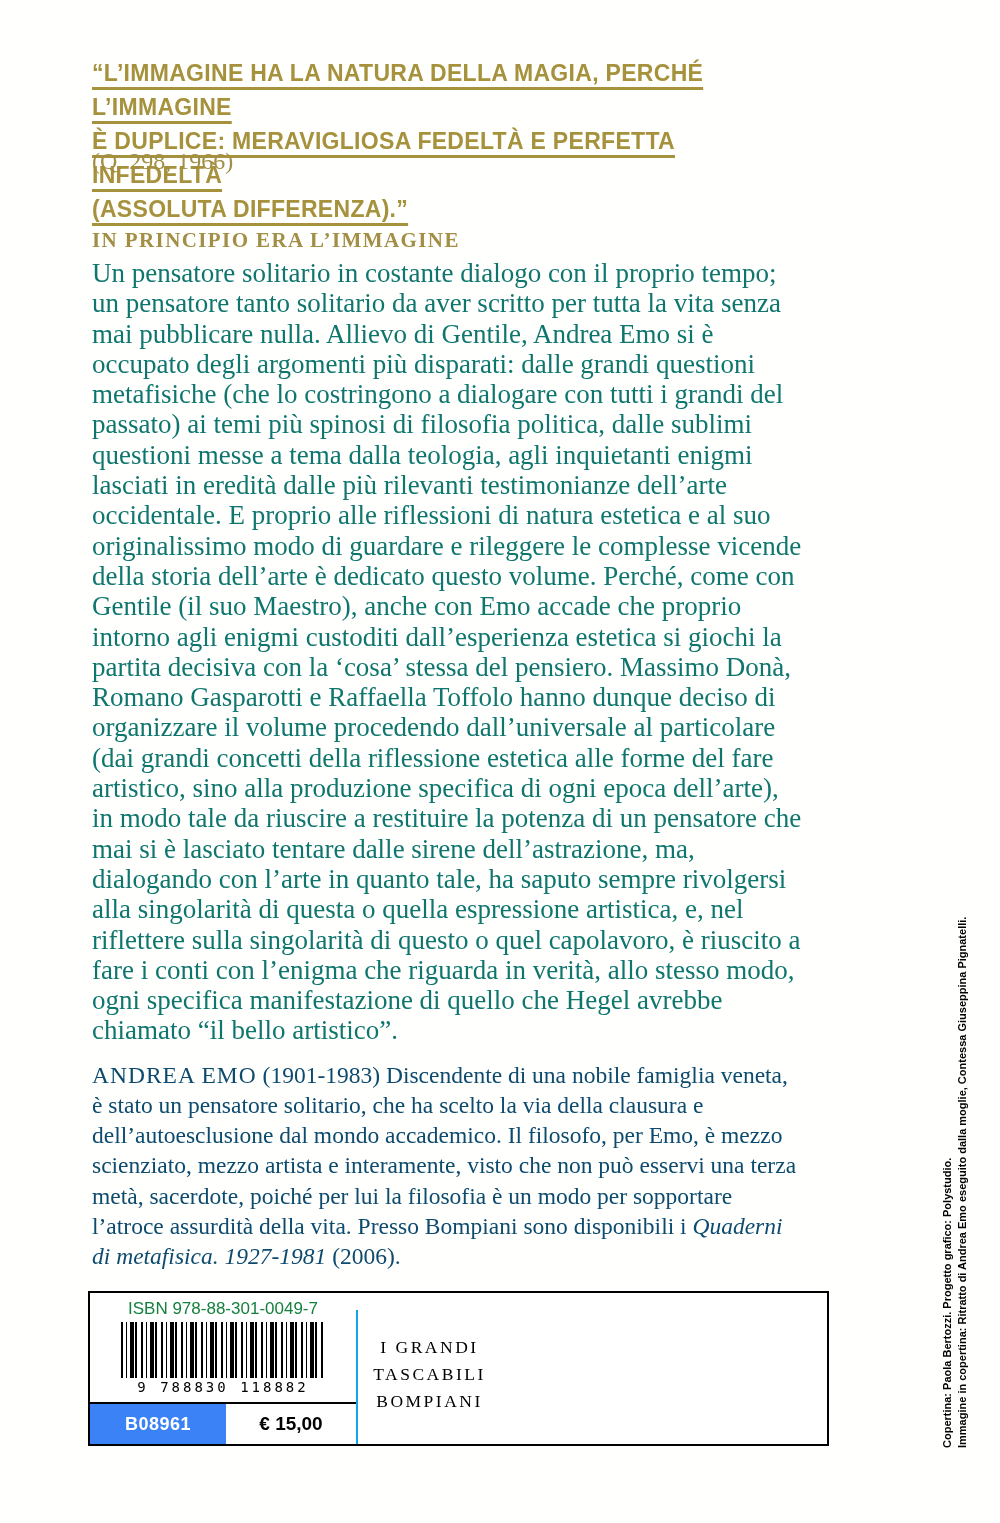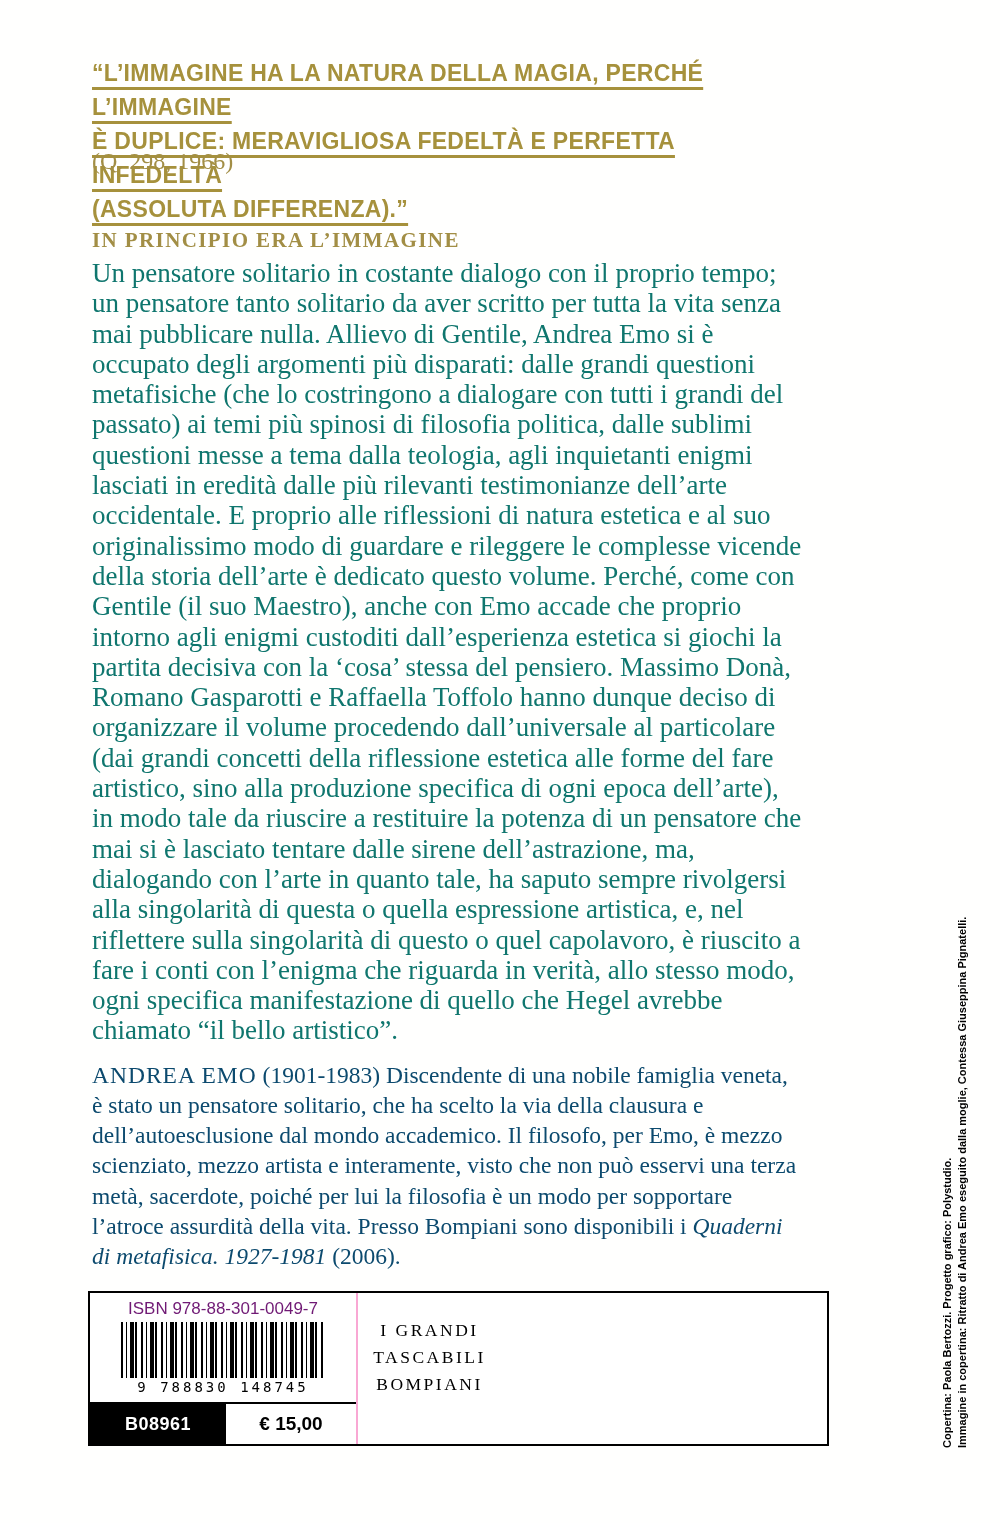--- a/index.html
+++ b/index.html
@@ -29,45 +29,45 @@
     font-size:23.5px;line-height:30.3px;color:#0c4a6e;
   }
   .bio .name{letter-spacing:1px;}
   .bio .it{font-style:italic;}
   
   .footer-box{
     position:absolute;left:88px;top:1291px;width:741px;height:155px;
     border:2px solid #000;box-sizing:border-box;display:flex;background:#fff;
   }
   .fcol{box-sizing:border-box;position:relative;}
-  .fcol+.fcol{border-left:2px solid #f9a8d4;}
+  .fcol+.fcol{border-left:2px solid #0ea5e9;margin-top:17px;}
   .col-isbn{width:266px;display:flex;flex-direction:column;}
   .col-series{width:145px;}
   .col-bompiani{width:164px;}
   .col-giunti{flex:1;}
   .isbn-label{
     text-align:center;padding-top:6px;
-    font-family:"Liberation Sans", sans-serif;font-size:17px;color:#701a75;
+    font-family:"Liberation Sans", sans-serif;font-size:17px;color:#15803d;
   }
   .barcode{
     width:204px;height:56px;margin:3px auto 0;
     background:repeating-linear-gradient(90deg,
       #000 0 2px,#fff 2px 5px,#000 5px 6px,#fff 6px 9px,
       #000 9px 13px,#fff 13px 14px,#000 14px 16px,#fff 16px 20px);
   }
   .barcode-digits{
     text-align:center;font-family:"DejaVu Sans Mono", monospace;
     font-size:14px;letter-spacing:3px;color:#000;margin-top:1px;
   }
   .price-row{
     margin-top:auto;height:40px;border-top:2px solid #000;display:flex;align-items:stretch;
     font-family:"Liberation Sans", sans-serif;
   }
   .code-cell{
-    width:136px;background:#000000;color:#fff;font-weight:700;font-size:18px;
+    width:136px;background:#3b82f6;color:#fff;font-weight:700;font-size:18px;
     display:flex;align-items:center;justify-content:center;letter-spacing:.5px;
   }
   .price-cell{
     flex:1;display:flex;align-items:center;justify-content:center;
     color:#000;font-weight:700;font-size:19px;
   }
   .series-text{
     padding-top:24px;text-align:center;
     font-size:17.5px;letter-spacing:2.5px;line-height:27px;color:#000;
   }
@@ -95,21 +95,21 @@
 <div class="section-heading">IN PRINCIPIO ERA L’IMMAGINE</div>
 <div class="para">Un pensatore solitario in costante dialogo con il proprio tempo; un pensatore tanto solitario da aver scritto per tutta la vita senza mai pubblicare nulla. Allievo di Gentile, Andrea Emo si è occupato degli argomenti più disparati: dalle grandi questioni metafisiche (che lo costringono a dialogare con tutti i grandi del passato) ai temi più spinosi di filosofia politica, dalle sublimi questioni messe a tema dalla teologia, agli inquietanti enigmi lasciati in eredità dalle più rilevanti testimonianze dell’arte occidentale. E proprio alle riflessioni di natura estetica e al suo originalissimo modo di guardare e rileggere le complesse vicende della storia dell’arte è dedicato questo volume. Perché, come con Gentile (il suo Maestro), anche con Emo accade che proprio intorno agli enigmi custoditi dall’esperienza estetica si giochi la partita decisiva con la ‘cosa’ stessa del pensiero. Massimo Donà, Romano Gasparotti e Raffaella Toffolo hanno dunque deciso di organizzare il volume procedendo dall’universale al particolare (dai grandi concetti della riflessione estetica alle forme del fare artistico, sino alla produzione specifica di ogni epoca dell’arte), in modo tale da riuscire a restituire la potenza di un pensatore che mai si è lasciato tentare dalle sirene dell’astrazione, ma, dialogando con l’arte in quanto tale, ha saputo sempre rivolgersi alla singolarità di questa o quella espressione artistica, e, nel riflettere sulla singolarità di questo o quel capolavoro, è riuscito a fare i conti con l’enigma che riguarda in verità, allo stesso modo, ogni specifica manifestazione di quello che Hegel avrebbe chiamato “il bello artistico”.</div>
 
 <p class="bio"><span class="name">ANDREA EMO</span><span> (1901-1983) Discendente di una nobile famiglia veneta, è stato un pensatore solitario, che ha scelto la via della clausura e dell’autoesclusione dal mondo accademico. Il filosofo, per Emo, è mezzo scienziato, mezzo artista e interamente, visto che non può esservi una terza metà, sacerdote, poiché per lui la filosofia è un modo per sopportare l’atroce assurdità della vita. Presso Bompiani sono disponibili i </span><span class="it">Quaderni di metafisica. 1927-1981</span><span> (2006).</span></p>
 
 <div class="footer-box">
 
   <div class="fcol col-isbn">
     <div class="isbn-label">ISBN 978-88-301-0049-7</div>
     <div class="barcode"></div>
-    <div class="barcode-digits">9 788830 148745</div>
+    <div class="barcode-digits">9 788830 118882</div>
     <div class="price-row">
       <div class="code-cell">B08961</div>
       <div class="price-cell">€ 15,00</div>
     </div>
   </div>
 
   <div class="fcol col-series">
     <div class="series-text">
       <div>I GRANDI</div>
       <div>TASCABILI</div>

